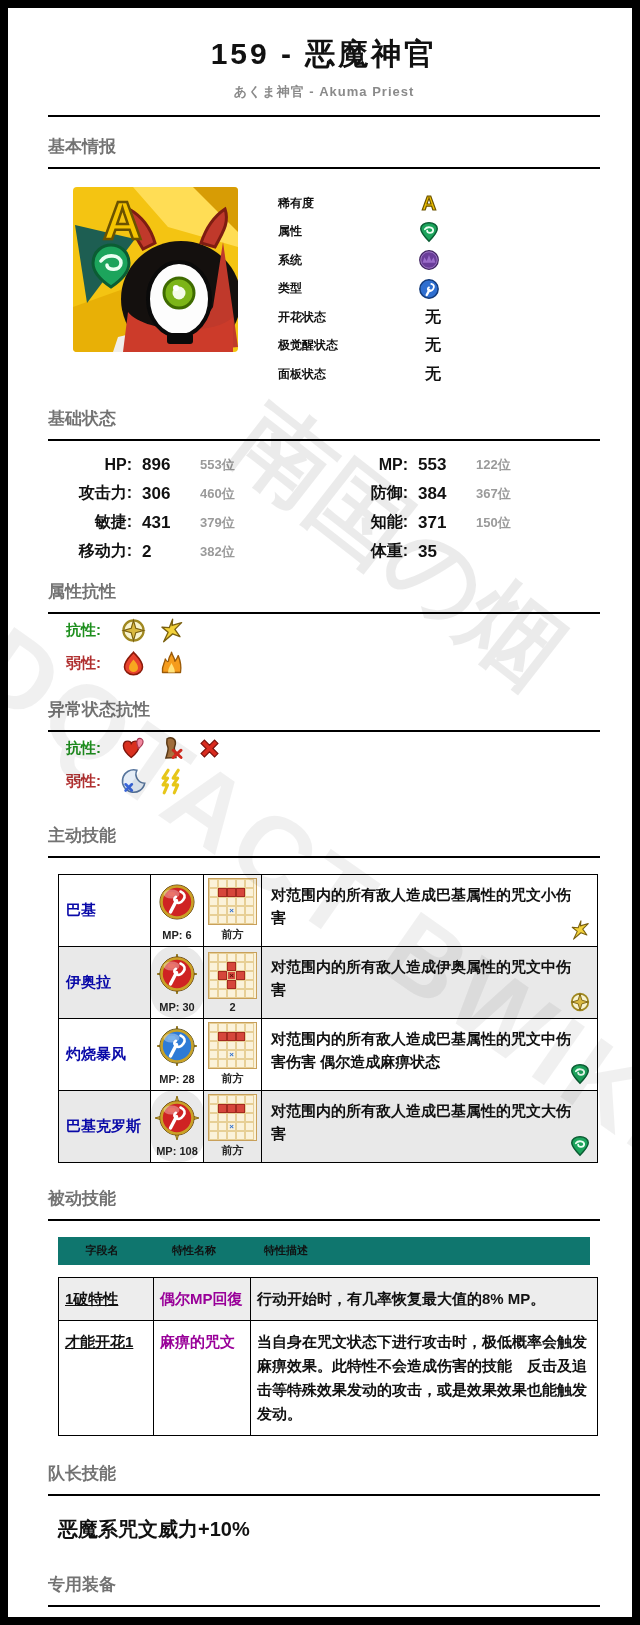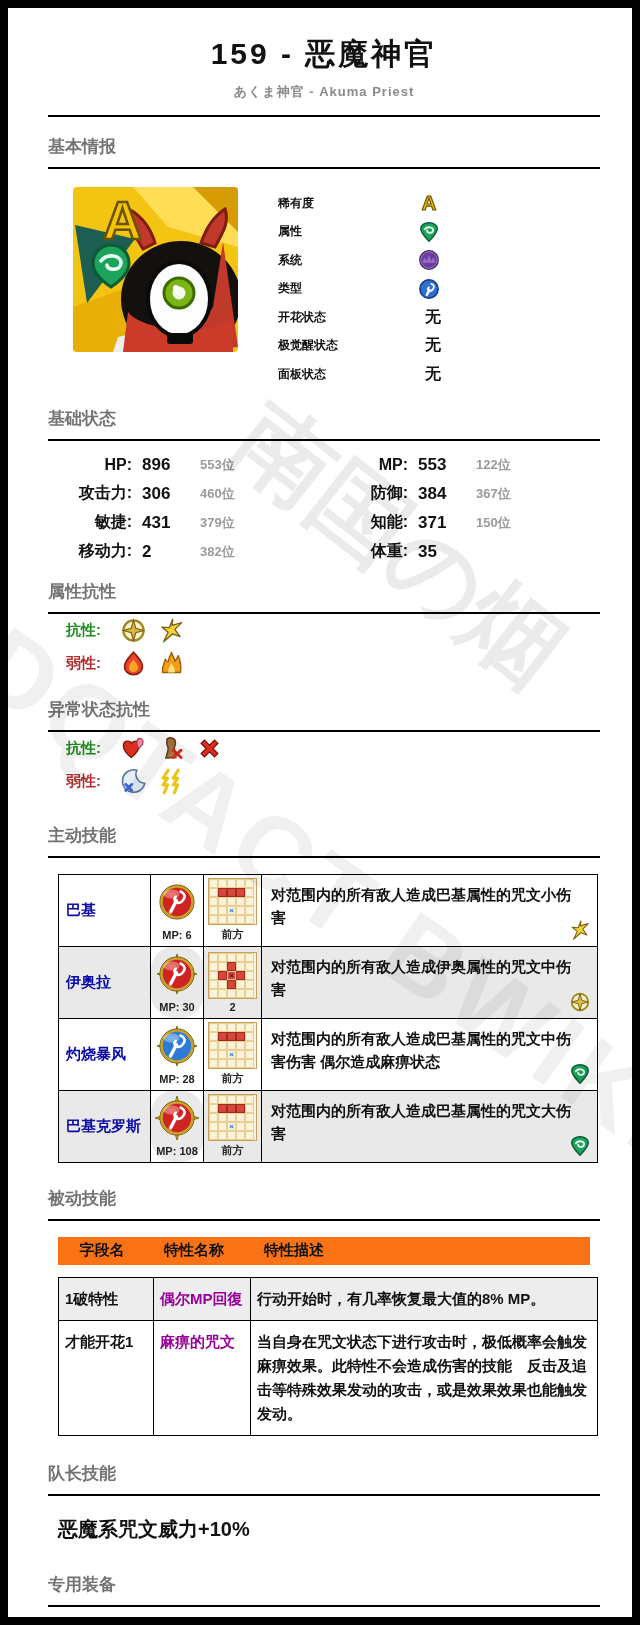--- a/index.html
+++ b/index.html
@@ -42,26 +42,26 @@
   td.sk-desc{font-size:15px;font-weight:bold;padding:8px 26px 8px 9px;vertical-align:top;position:relative;line-height:1.55;}
   .attr-ic{position:absolute;right:6px;bottom:5px;line-height:0;}
   
   .grid5{display:grid;grid-template-columns:repeat(5,9px);grid-auto-rows:9px;background:#fbf2da;
          border:1px solid #c8a05a;width:47px;margin:0 auto;box-sizing:content-box;}
   .cell{box-sizing:border-box;border:1px solid #e7cf96;font-size:8px;line-height:7px;text-align:center;font-weight:bold;}
   .cell.c1{background:#d6463b;border-color:#a32a20;}
   .cell.c2{color:#2d6fd0;}
   .cell.c3{background:#d6463b;color:#58110b;}
   
-  .p-header{display:flex;align-items:center;background:#f97316;height:28px;margin:16px 10px 0;font-size:15px;font-weight:bold;}
+  .p-header{display:flex;align-items:center;background:#0f766e;height:28px;margin:16px 10px 0;font-size:11px;font-weight:bold;}
   .p-h1{width:88px;text-align:center;} .p-h2{width:96px;text-align:center;} .p-h3{padding-left:22px;}
   table.passive{border-collapse:collapse;margin:12px 10px 0;width:540px;table-layout:fixed;}
   table.passive td{border:1px solid #000;font-size:15px;font-weight:bold;vertical-align:top;padding:9px 6px;line-height:1.6;}
   table.passive tr:nth-child(odd){background:#ededed;}
-  td.p-field{width:82px;padding-left:8px;}
+  td.p-field{width:82px;padding-left:8px;text-decoration:underline;}
   td.p-name{width:84px;color:#990099;}
   td.p-desc{padding-left:10px;padding-right:10px;}
   
   .leader-text{margin:20px 0 0 10px;font-size:20px;font-weight:bold;}
   .equip-text{margin:16px 0 0 20px;font-size:15px;font-weight:bold;color:#9a9a9a;}
   
   .wm{position:absolute;z-index:6;pointer-events:none;color:#000;font-weight:bold;white-space:nowrap;transform-origin:left top;}
   .wm1{left:278px;top:368px;font-size:96px;opacity:0.075;transform:rotate(38deg);}
   .wm2{left:14px;top:596px;font-size:104px;opacity:0.055;letter-spacing:6px;transform:rotate(35deg);}
 </style>

